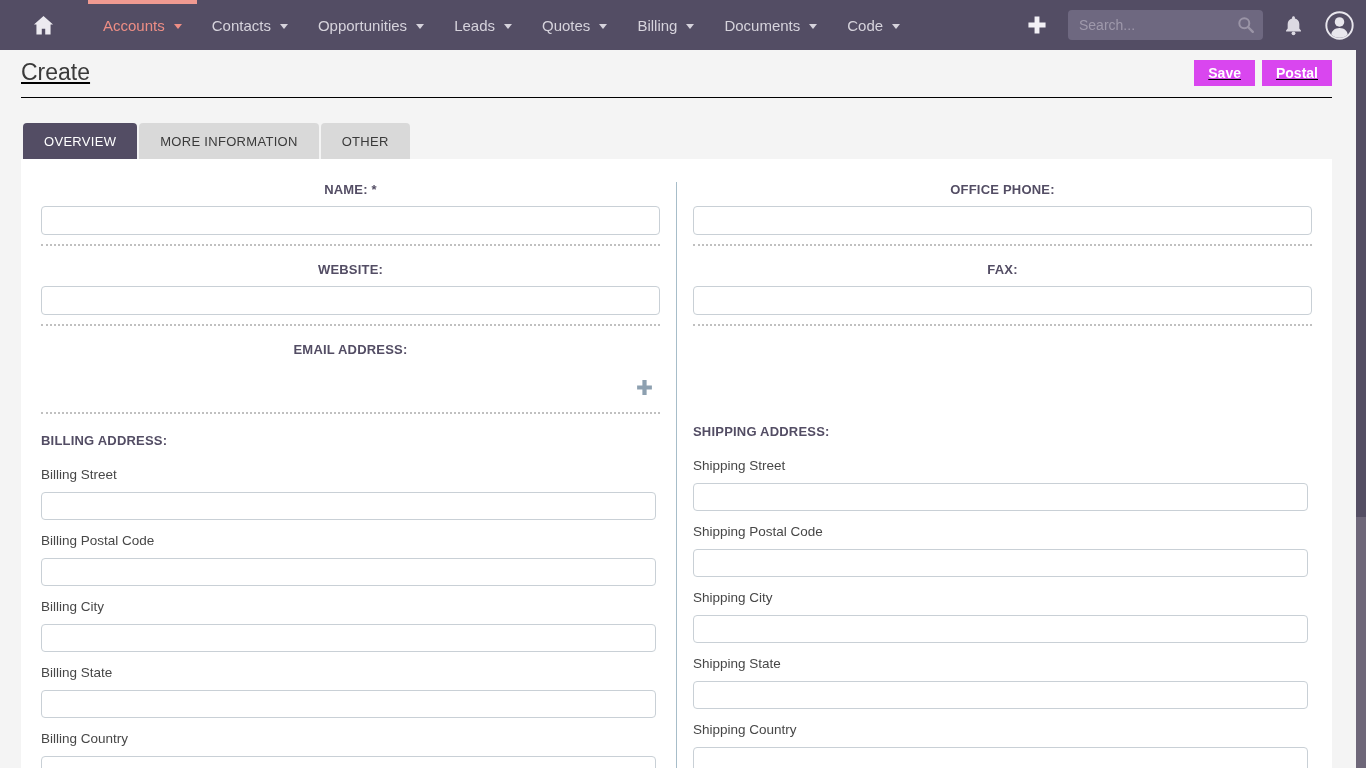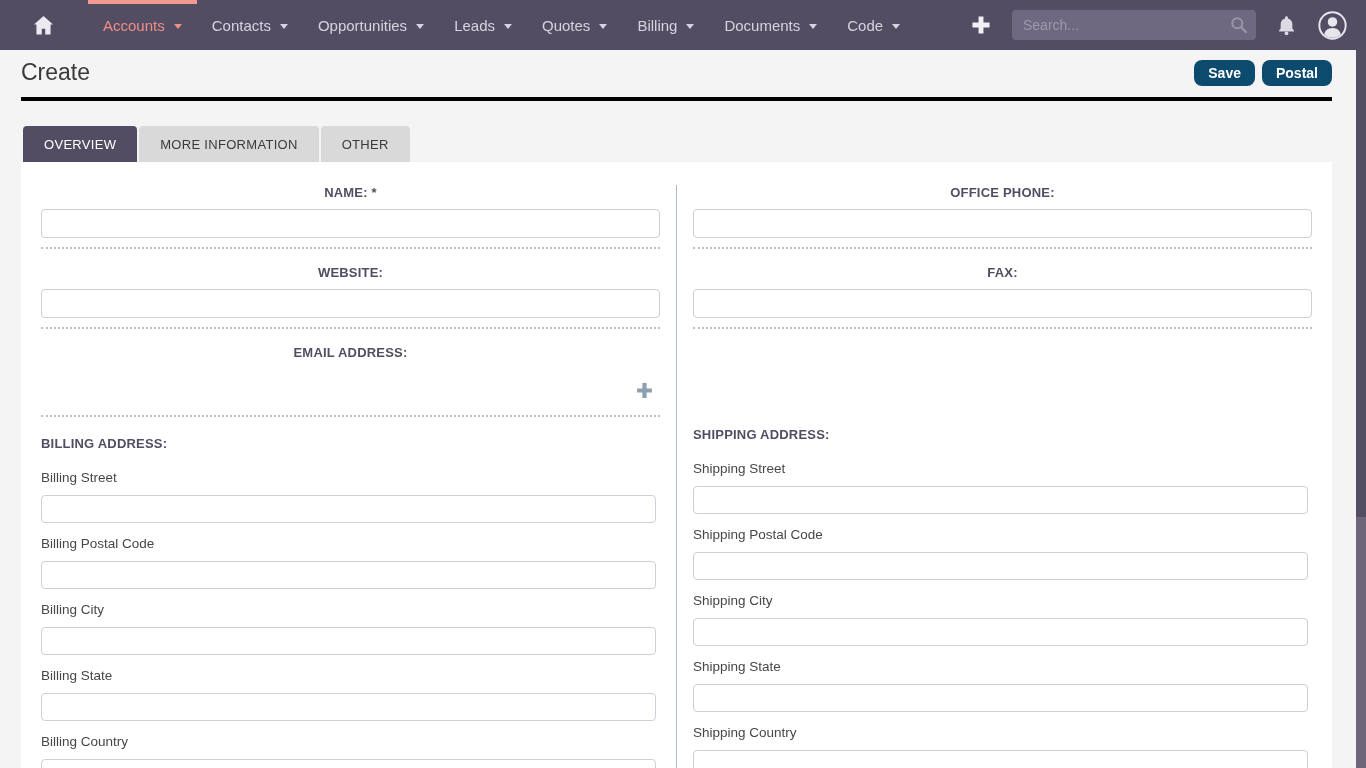--- a/index.html
+++ b/index.html
@@ -7,61 +7,61 @@
   body {
     font-family: "Liberation Sans", sans-serif;
     background: #f4f4f4;
     position: relative;
   }
 
   
   .navbar {
     height: 50px; background: #534d64;
     display: flex; align-items: center;
-    padding: 0 18px 0 33px;
+    padding: 0 11px 0 33px;
     position: relative; z-index: 5;
   }
   .nav-home { display: flex; align-items: center; margin-right: 34px; cursor: pointer; }
   .nav-items { display: flex; align-items: center; height: 50px; }
   .nav-item {
     display: flex; align-items: center; gap: 9px;
     color: #d6d3dc; font-size: 15px;
     padding: 0 15px; height: 50px; cursor: pointer;
     border-top: 4px solid transparent; border-bottom: 4px solid transparent;
   }
   .nav-item.active { color: #ee8e85; border-top-color: #f09a91; }
   .caret {
     width: 0; height: 0; display: inline-block;
     border-left: 4.5px solid transparent; border-right: 4.5px solid transparent;
     border-top: 5px solid currentColor; margin-top: 2px;
   }
   .nav-right { margin-left: auto; display: flex; align-items: center; gap: 20px; }
   .nav-plus { display: flex; cursor: pointer; color: #f2f0f5; }
   .search-wrap {
-    position: relative; width: 244px; height: 30px;
+    position: relative; width: 195px; height: 30px;
     background: #6e6880; border-radius: 4px; overflow: hidden;
   }
   .search-wrap input {
     width: 100%; height: 100%; background: transparent; border: none; outline: none;
     color: #e5e2ea; font-size: 14px; padding: 0 32px 0 11px;
     font-family: "Liberation Sans", sans-serif;
   }
   .search-wrap input::placeholder { color: #9f99ab; opacity: 1; }
   .search-icon-btn { position: absolute; right: 8px; top: 6px; cursor: pointer; }
   .bell-btn, .avatar-btn { display: flex; align-items: center; cursor: pointer; }
 
   
   .page { padding: 0 34px 0 21px; }
   .page-header {
     display: flex; align-items: center;
-    padding: 9px 0 11px; border-bottom: 4px solid #000000;
+    padding: 9px 0 11px; border-bottom: 1px solid #000000; text-decoration: underline;
   }
   .page-title { font-size: 23px; color: #3a3a3a; font-weight: 400; flex: 1; }
   .hdr-btn {
-    background: #0c4a6e; color: #fff; border: none; border-radius: 8px;
+    background: #d946ef; color: #fff; border: none; border-radius: 0;
     font-size: 14px; font-weight: bold; padding: 5px 14px; margin-left: 7px;
     cursor: pointer; font-family: "Liberation Sans", sans-serif;
   }
 
   
   .tabs { display: flex; gap: 2px; margin: 25px 0 0 2px; }
   .tab {
     background: #d9d9d9; color: #3a3a3a;
     font-size: 13px; letter-spacing: 0.3px;
     padding: 11px 21px 10px; border-radius: 4px 4px 0 0; cursor: pointer;

